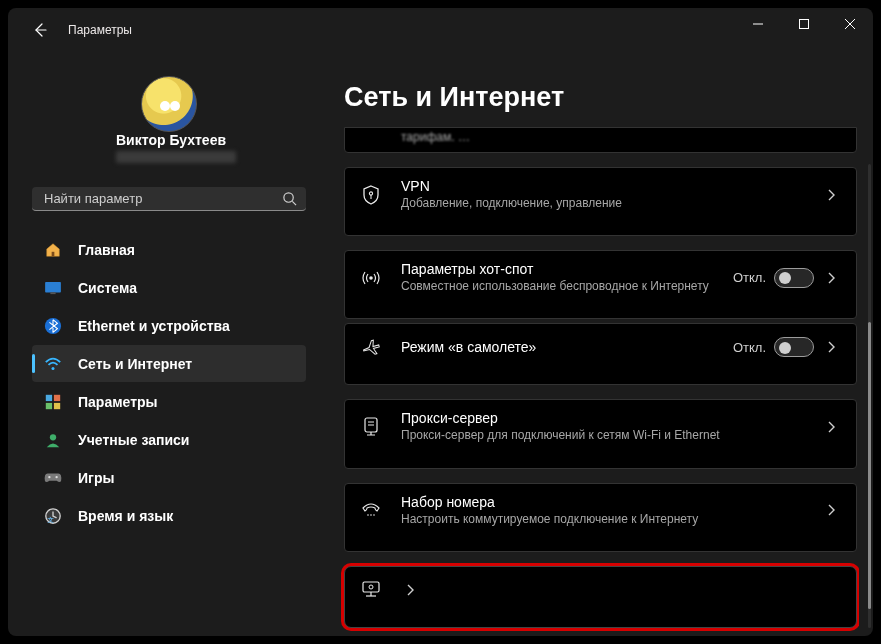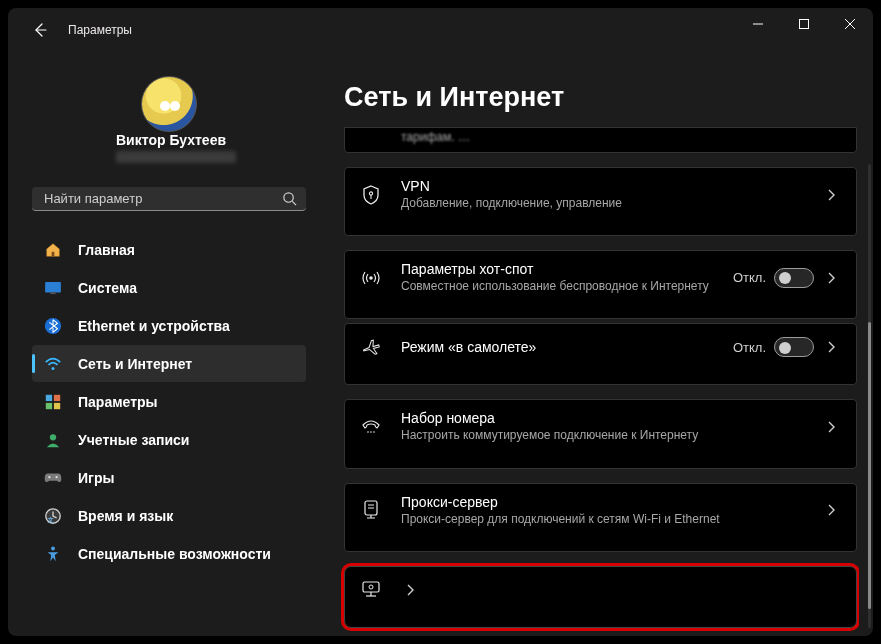--- a/index.html
+++ b/index.html
@@ -386,29 +386,20 @@
         <div class="nav-item">
           <span class="nav-icon">
               <svg width="18" height="18" viewBox="0 0 20 20">
                 <circle cx="10" cy="10" r="8" stroke="#d0d0d0" stroke-width="1.5" fill="#3a3a3a"></circle>
                 <path d="M10 5 V10 L14 12" stroke="#d0d0d0" stroke-width="1.5" fill="none"></path>
                 <text x="4" y="17" font-size="7" fill="#6ab0e0">文</text>
               </svg>
             </span>
           <span class="nav-label">Время и язык</span>
         </div>
-        <div class="nav-item">
-          <span class="nav-icon">
-              <svg width="18" height="18" viewBox="0 0 20 20">
-                <circle cx="10" cy="4" r="2.2" fill="#4a9de0"></circle>
-                <path d="M4 8 L16 8 L12 11 L13 18 L10 14 L7 18 L8 11 Z" fill="#4a9de0"></path>
-              </svg>
-            </span>
-          <span class="nav-label">Специальные возможности</span>
-        </div>
       </div>
     </div>
 
     <div class="main">
       <div class="page-title">Сеть и Интернет</div>
 
       <div class="panel-list">
         <div class="panel cut-top">
           <div class="panel-icon"></div>
           <div class="panel-text">
@@ -474,52 +465,52 @@
             <div class="chev">
                 <svg width="8" height="12" viewBox="0 0 8 12">
                   <path d="M2 1 L7 6 L2 11" stroke="#cfcfcf" stroke-width="1.4" fill="none"></path>
                 </svg>
               </div>
           </div>
         </div>
 
         <div class="panel gap">
           <div class="panel-icon">
-              <svg width="20" height="16" viewBox="0 0 20 16">
-                <path d="M2 6 Q10 -2 18 6 L16 9 Q14 8 14 6 Q10 4 6 6 Q6 8 4 9 Z" stroke="#e9e9e9" stroke-width="1.1" fill="none"></path>
-                <circle cx="7" cy="13" r="0.8" fill="#e9e9e9"></circle>
-                <circle cx="10" cy="13" r="0.8" fill="#e9e9e9"></circle>
-                <circle cx="13" cy="13" r="0.8" fill="#e9e9e9"></circle>
+              <svg width="18" height="20" viewBox="0 0 18 20">
+                <rect x="3" y="1" width="12" height="14" rx="2" stroke="#e9e9e9" stroke-width="1.2" fill="none"></rect>
+                <line x1="6" y1="5" x2="12" y2="5" stroke="#e9e9e9" stroke-width="1"></line>
+                <line x1="6" y1="8" x2="12" y2="8" stroke="#e9e9e9" stroke-width="1"></line>
+                <path d="M9 15 V18 M5 18 H13" stroke="#e9e9e9" stroke-width="1.2"></path>
               </svg>
             </div>
           <div class="panel-text">
-            <div class="panel-title">Набор номера</div>
-            <div class="panel-sub">Настроить коммутируемое подключение к Интернету</div>
+            <div class="panel-title">Прокси-сервер</div>
+            <div class="panel-sub">Прокси-сервер для подключений к сетям Wi-Fi и Ethernet</div>
           </div>
           <div class="panel-tail">
               <div class="chev">
                 <svg width="8" height="12" viewBox="0 0 8 12">
                   <path d="M2 1 L7 6 L2 11" stroke="#cfcfcf" stroke-width="1.4" fill="none"></path>
                 </svg>
               </div>
             </div>
         </div>
 
         <div class="panel gap">
           <div class="panel-icon">
-              <svg width="18" height="20" viewBox="0 0 18 20">
-                <rect x="3" y="1" width="12" height="14" rx="2" stroke="#e9e9e9" stroke-width="1.2" fill="none"></rect>
-                <line x1="6" y1="5" x2="12" y2="5" stroke="#e9e9e9" stroke-width="1"></line>
-                <line x1="6" y1="8" x2="12" y2="8" stroke="#e9e9e9" stroke-width="1"></line>
-                <path d="M9 15 V18 M5 18 H13" stroke="#e9e9e9" stroke-width="1.2"></path>
+              <svg width="20" height="16" viewBox="0 0 20 16">
+                <path d="M2 6 Q10 -2 18 6 L16 9 Q14 8 14 6 Q10 4 6 6 Q6 8 4 9 Z" stroke="#e9e9e9" stroke-width="1.1" fill="none"></path>
+                <circle cx="7" cy="13" r="0.8" fill="#e9e9e9"></circle>
+                <circle cx="10" cy="13" r="0.8" fill="#e9e9e9"></circle>
+                <circle cx="13" cy="13" r="0.8" fill="#e9e9e9"></circle>
               </svg>
             </div>
           <div class="panel-text">
-            <div class="panel-title">Прокси-сервер</div>
-            <div class="panel-sub">Прокси-сервер для подключений к сетям Wi-Fi и Ethernet</div>
+            <div class="panel-title">Набор номера</div>
+            <div class="panel-sub">Настроить коммутируемое подключение к Интернету</div>
           </div>
           <div class="panel-tail">
               <div class="chev">
                 <svg width="8" height="12" viewBox="0 0 8 12">
                   <path d="M2 1 L7 6 L2 11" stroke="#cfcfcf" stroke-width="1.4" fill="none"></path>
                 </svg>
               </div>
             </div>
         </div>
 

